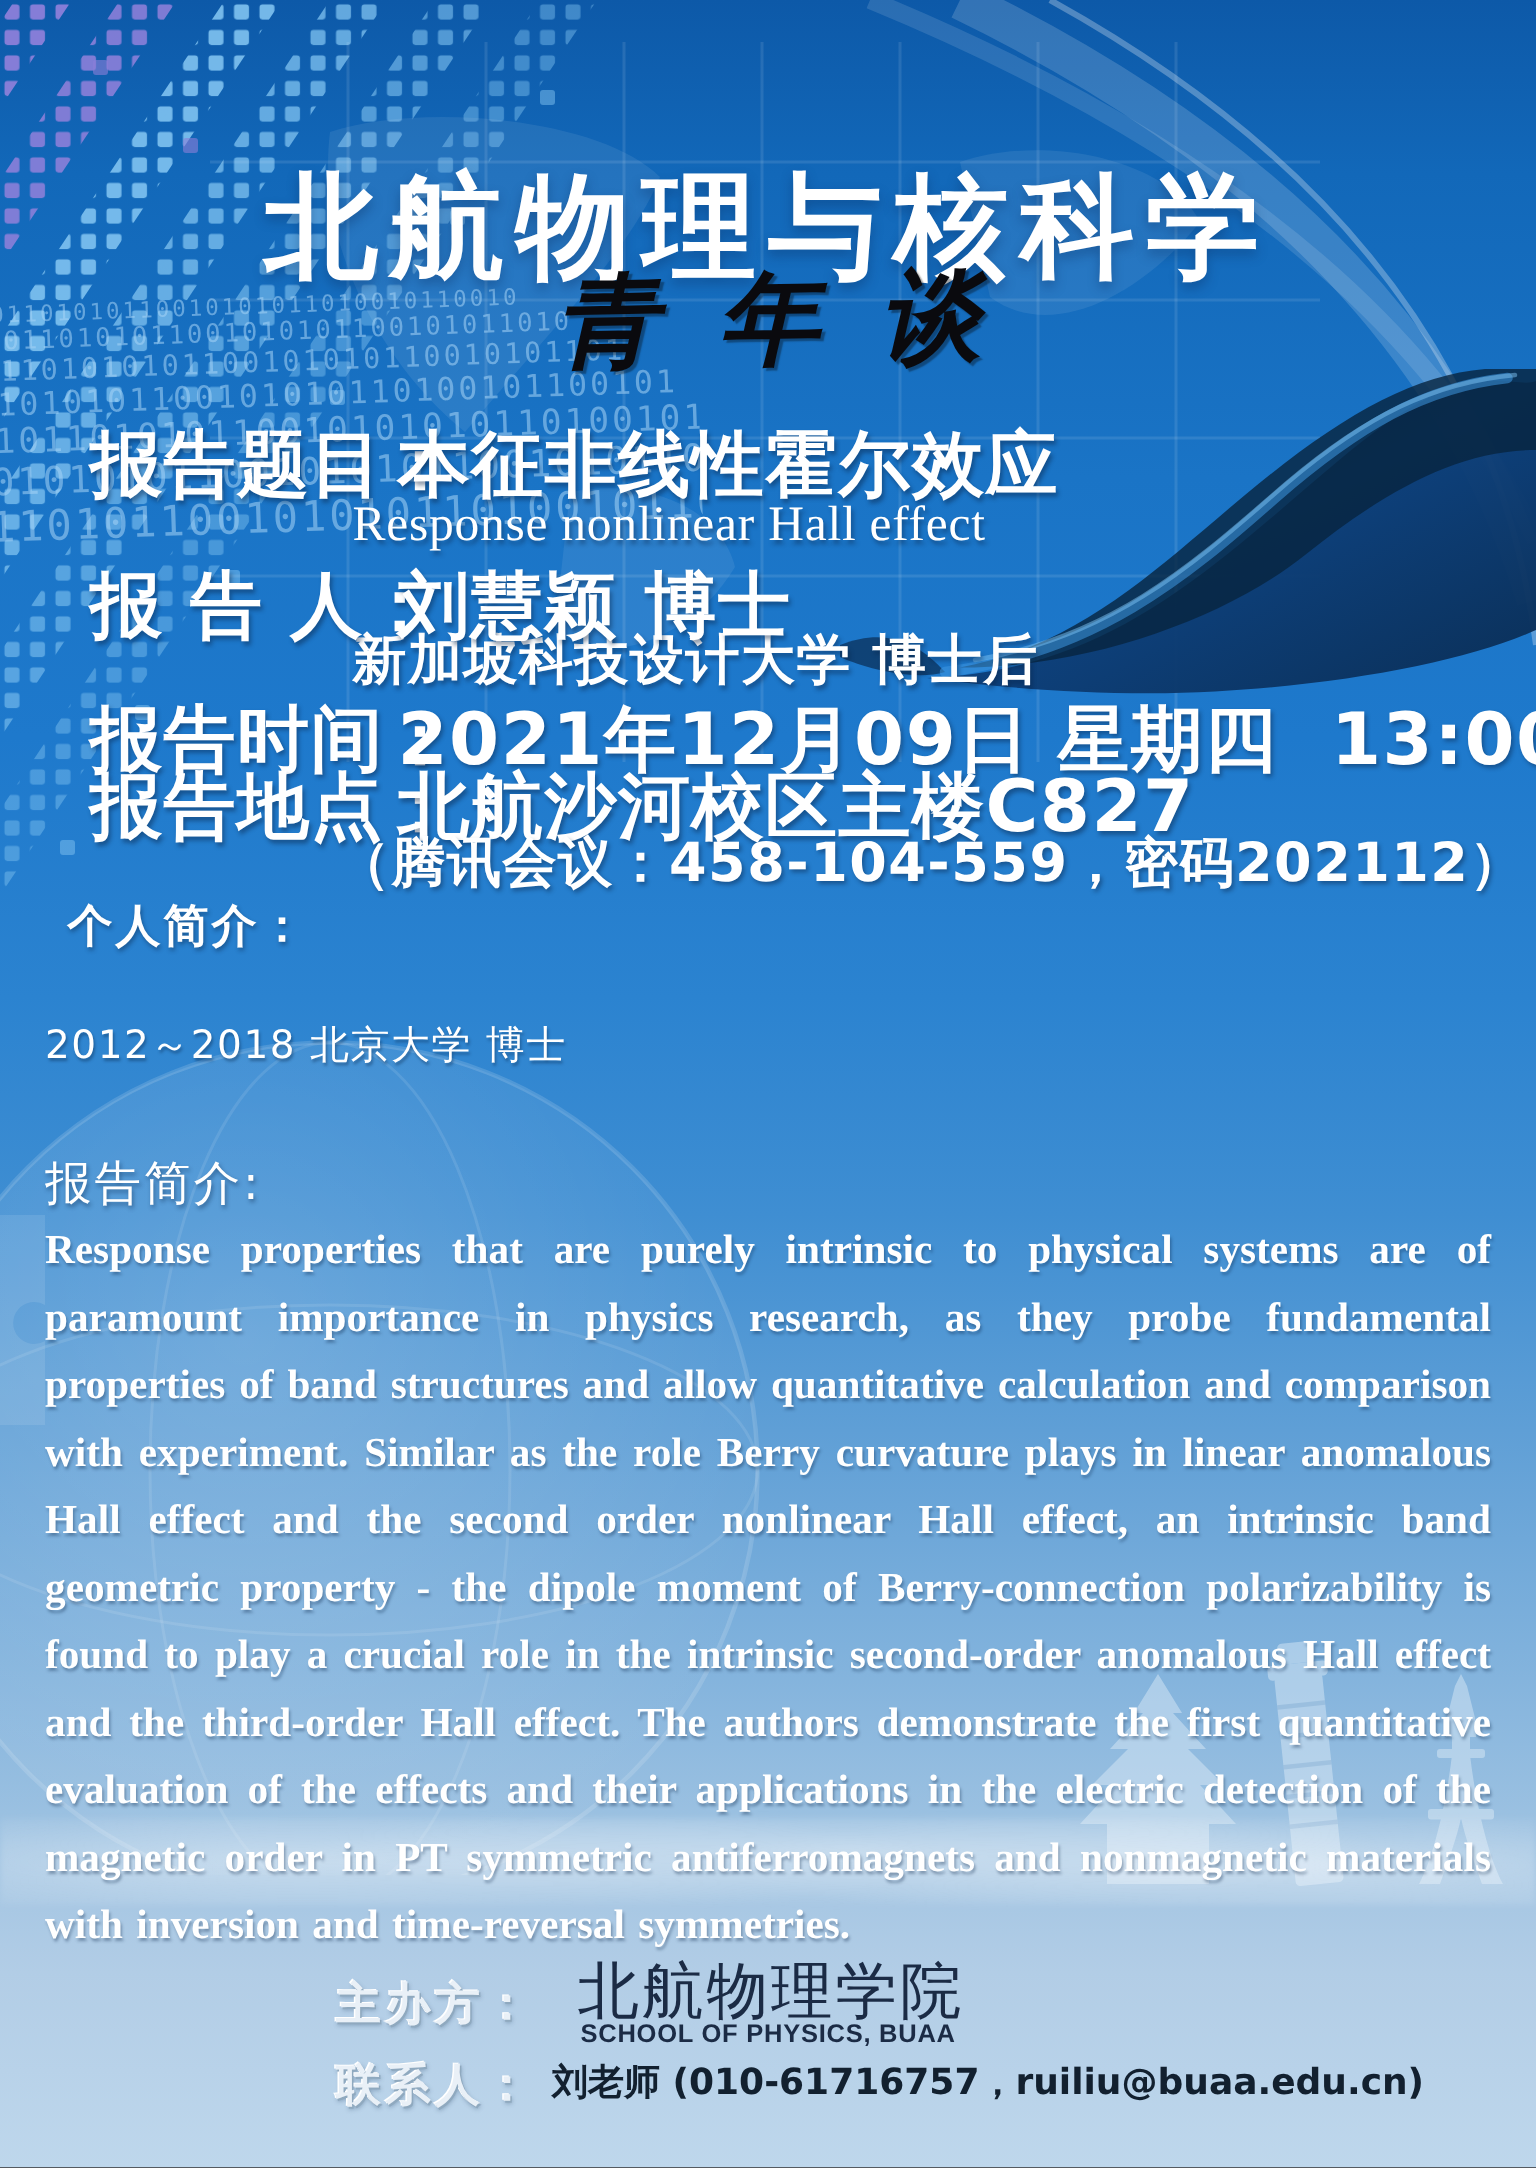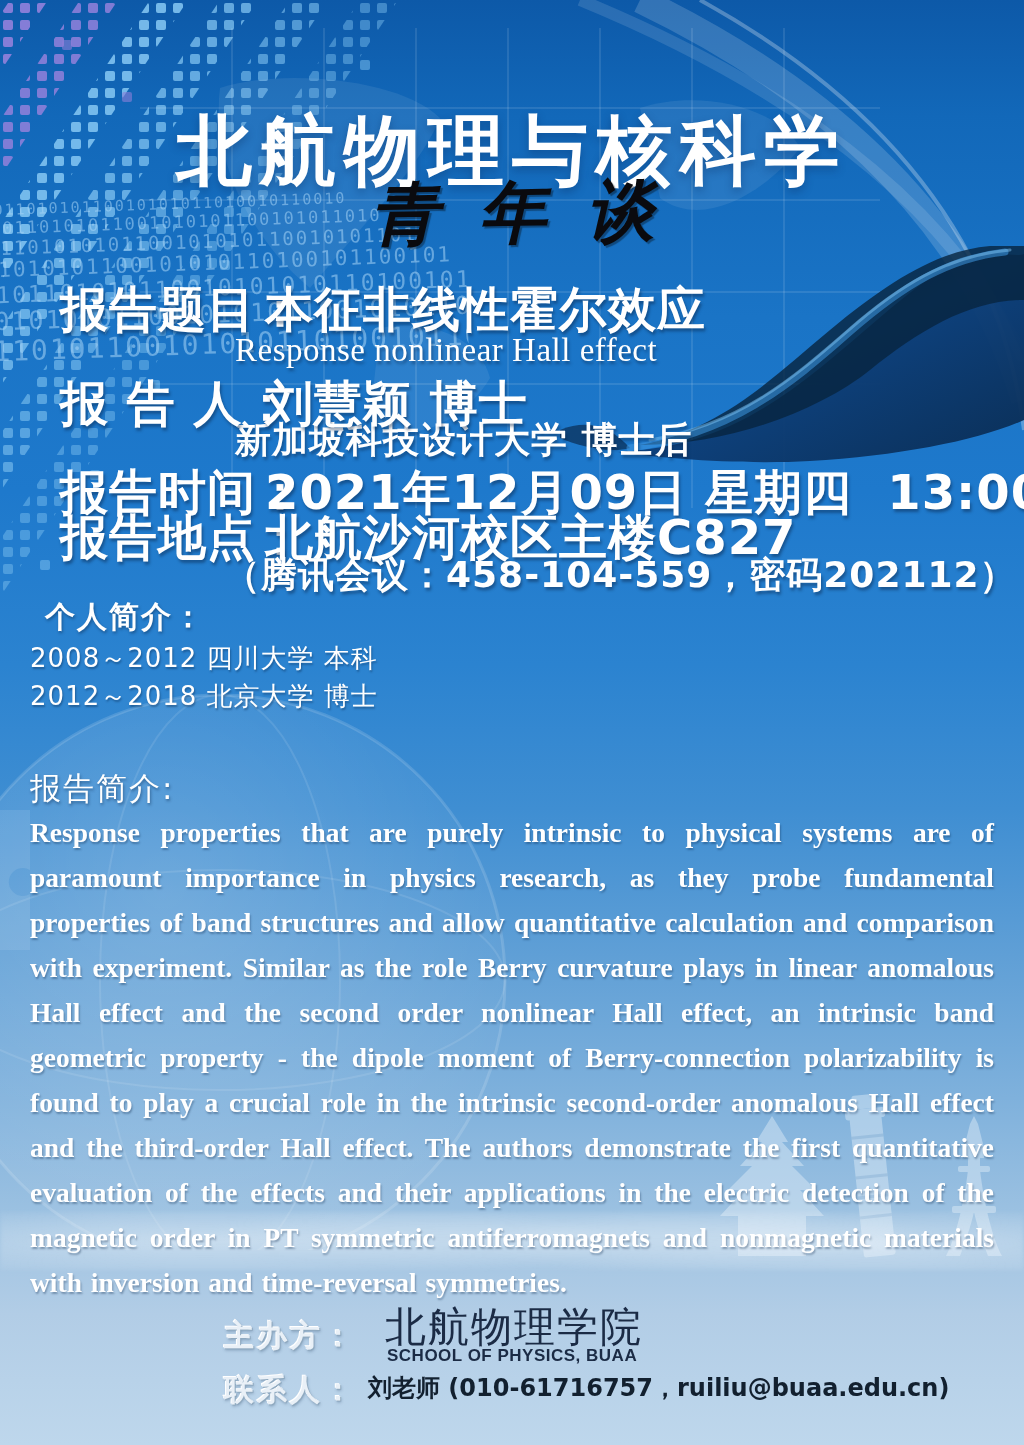--- a/index.html
+++ b/index.html
@@ -222,21 +222,20 @@
     <span>2021年12月09日 星期四  13:00</span>
   </div>
 
   <div class="txt info-line" style="top:506px">
     <span class="info-label">报告地点：</span>
     <span>北航沙河校区主楼C827</span>
   </div>
   <div class="txt info-cont meeting" style="top:551px">（腾讯会议：458-104-559，密码202112）</div>
 
   <div class="txt bio-heading" style="top:597px">个人简介：</div>
-  <div class="txt bio-line" style="top:641px">2008～2012 四川大学 本科</div>
   <div class="txt bio-line" style="top:679px">2012～2018 北京大学 博士</div>
 
   <div class="txt abs-heading" style="top:768px">报告简介:</div>
   <p class="txt abstract" style="margin:0">Response properties that are purely intrinsic to physical systems are of paramount importance in physics research, as they probe fundamental properties of band structures and allow quantitative calculation and comparison with experiment. Similar as the role Berry curvature plays in linear anomalous Hall effect and the second order nonlinear Hall effect, an intrinsic band geometric property - the dipole moment of Berry-connection polarizability is found to play a crucial role in the intrinsic second-order anomalous Hall effect and the third-order Hall effect. The authors demonstrate the first quantitative evaluation of the effects and their applications in the electric detection of the magnetic order in PT symmetric antiferromagnets and nonmagnetic materials with inversion and time-reversal symmetries.</p>
 
   <div class="txt footer-label" style="left:224px;top:1316px">主办方：</div>
   <div class="txt org-zh">北航物理学院</div>
   <div class="txt org-en">SCHOOL OF PHYSICS, BUAA</div>
   <div class="txt footer-label" style="left:224px;top:1370px">联系人：</div>
   <div class="txt contact">刘老师 (010-61716757，ruiliu@buaa.edu.cn)</div>

